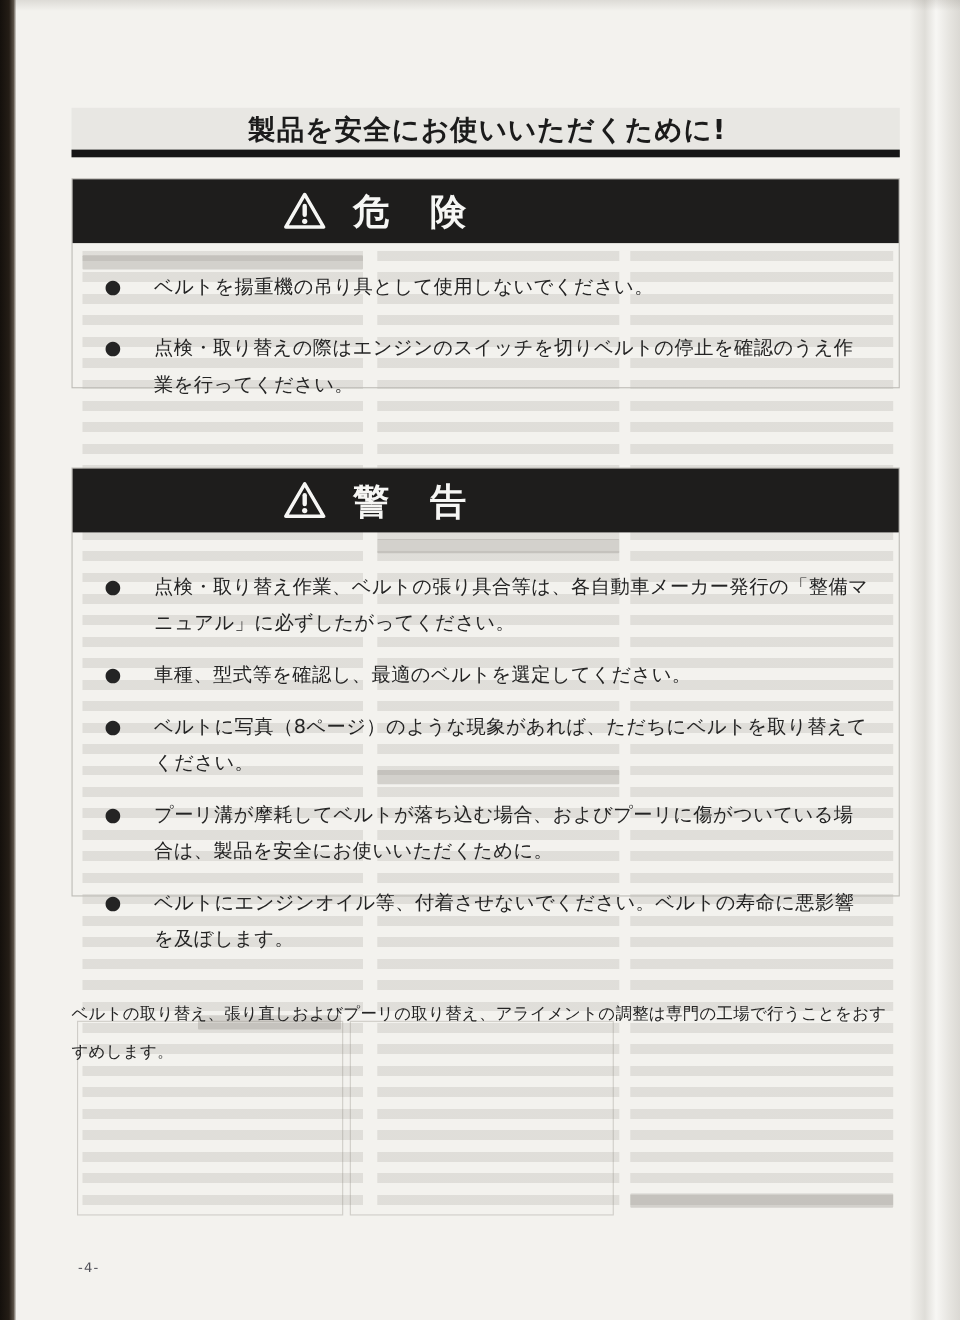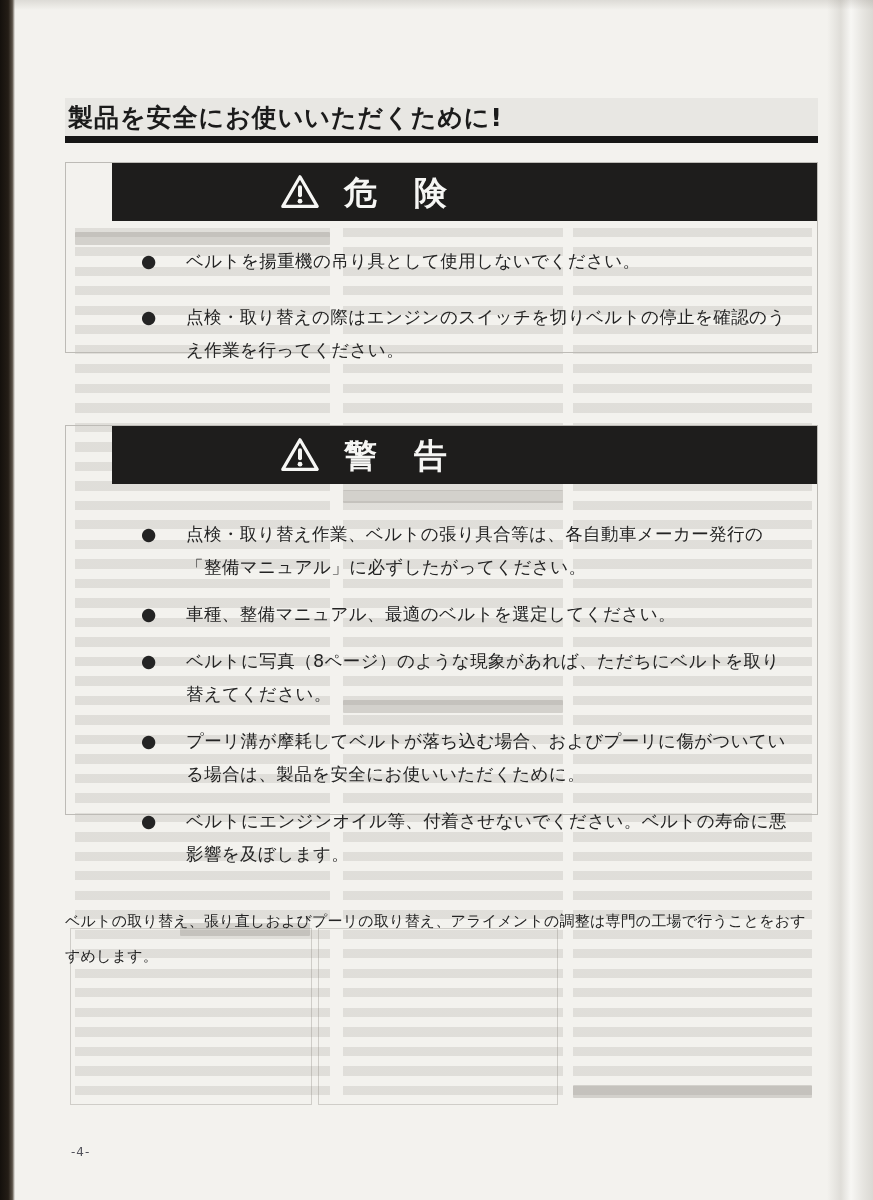--- a/index.html
+++ b/index.html
@@ -50,33 +50,32 @@
   }
   .ghost-block { position: absolute; background: rgba(120,117,110,0.26); height: 13px; border-radius: 1px; }
   .ghost-box { position: absolute; border: 1px solid rgba(140,137,129,0.35); }
 
   
   .print { position: absolute; z-index: 3; }
 
   .title-band {
     left: 65px; top: 98px; width: 753px; height: 38px;
     background: #e8e7e3;
-    display: flex; align-items: center;
+    display: flex; align-items: center; justify-content: center;
   }
   .title-band h1 {
     font-size: 25px; font-weight: bold; color: #1b1b1b;
     letter-spacing: 1px; padding-left: 3px; white-space: nowrap;
   }
   .title-rule { left: 65px; top: 136px; width: 753px; height: 7px; background: #161616; }
 
   .alert-box {
     left: 65px; width: 753px;
     border: 1px solid #bdbbb6;
     background: transparent;
-    padding-left: 46px;
   }
   .alert-box.danger  { top: 162px; height: 191px; }
   .alert-box.warning { top: 425px; height: 390px; }
 
   .alert-banner {
     height: 58px; width: 100%;
     background: #1e1d1c;
     display: flex; align-items: center; justify-content: center;
   }
   .banner-inner {
@@ -185,21 +184,21 @@
         <span class="alert-heading">警　告</span>
       </div>
     </div>
     <div class="alert-body">
       <div class="bullet-item">
         <span class="marker">●</span>
         <span class="txt">点検・取り替え作業、ベルトの張り具合等は、各自動車メーカー発行の「整備マニュアル」に必ずしたがってください。</span>
       </div>
       <div class="bullet-item">
         <span class="marker">●</span>
-        <span class="txt">車種、整備マニュアル、最適のベルトを選定してください。</span>
+        <span class="txt">車種、型式等を確認し、最適のベルトを選定してください。</span>
       </div>
       <div class="bullet-item">
         <span class="marker">●</span>
         <span class="txt">ベルトに写真（8ページ）のような現象があれば、ただちにベルトを取り替えてください。</span>
       </div>
       <div class="bullet-item">
         <span class="marker">●</span>
         <span class="txt">プーリ溝が摩耗してベルトが落ち込む場合、およびプーリに傷がついている場合は、製品を安全にお使いいただくために。</span>
       </div>
       <div class="bullet-item">

